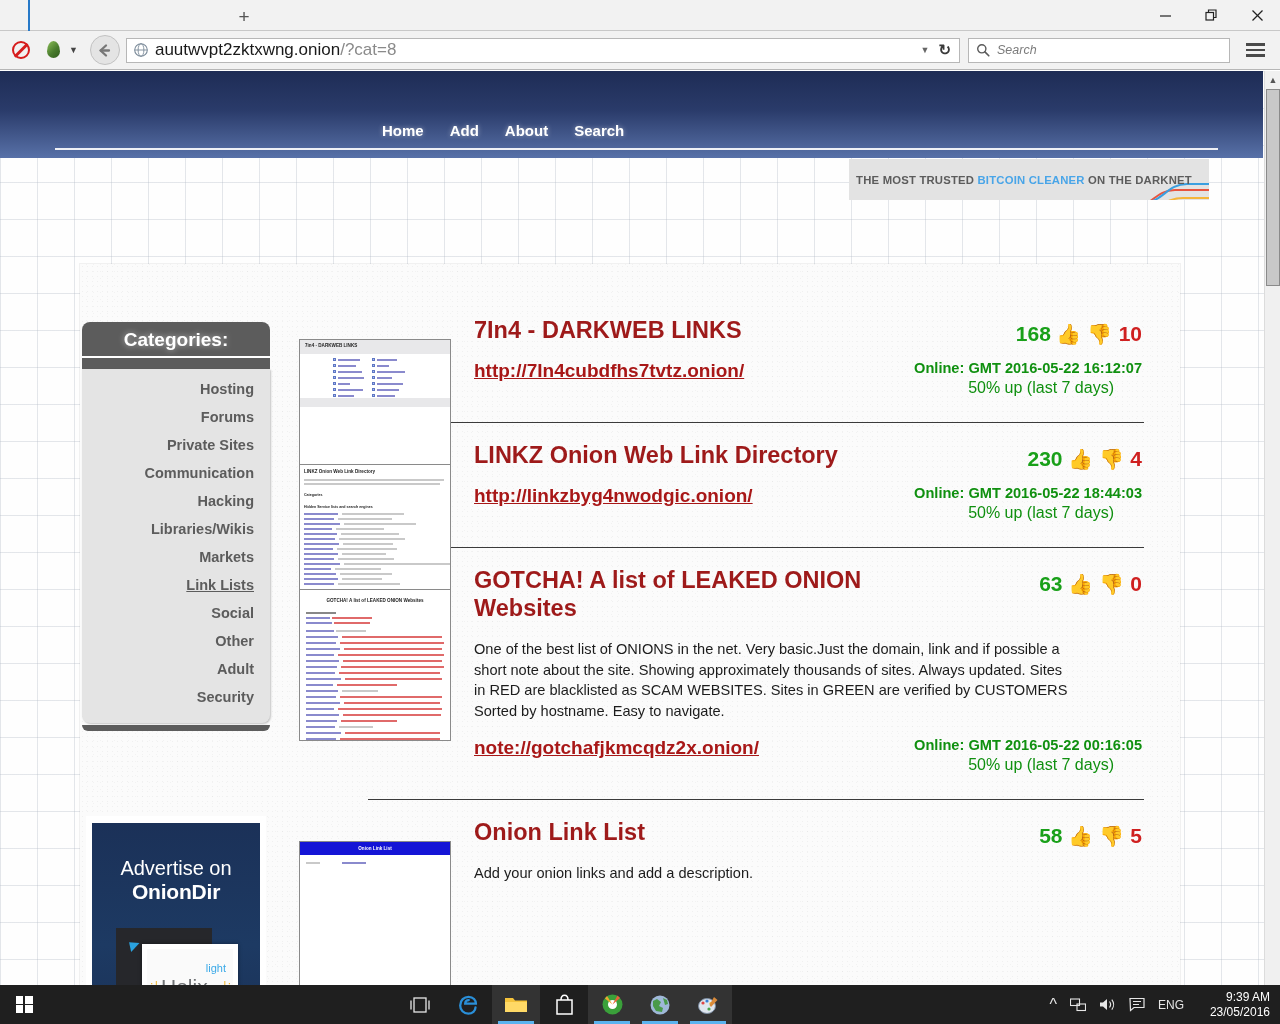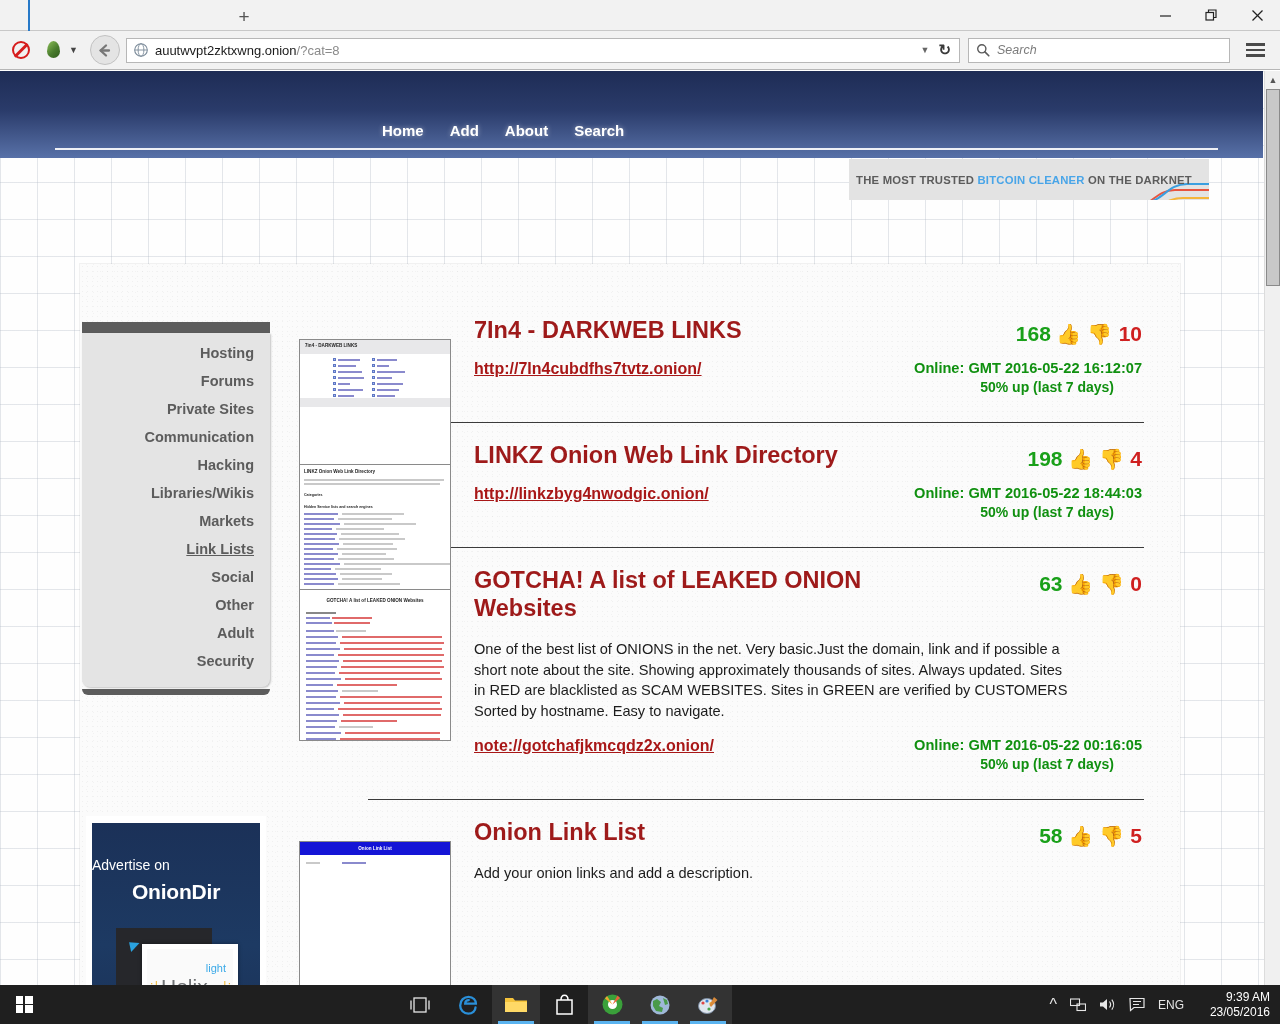--- a/index.html
+++ b/index.html
@@ -95,21 +95,21 @@
     width: 30px; height: 30px; margin-left: 12px; border-radius: 50%;
     background: #e4e4e4; border: 1px solid #c2c2c2;
     display: flex; align-items: center; justify-content: center; flex: none;
   }
   .urlbar {
     flex: 1; height: 25px; margin: 0 8px 0 6px;
     background: #fff; border: 1px solid #b7b7b7;
     display: flex; align-items: center; padding: 0 6px;
   }
   .globe-icon { width: 16px; height: 16px; margin-right: 6px; flex: none; }
-  .urltext { font-size: 13px; color: #1a1a1a; white-space: nowrap; }
+  .urltext { font-size: 17px; color: #1a1a1a; white-space: nowrap; }
   .urltext .dim { color: #8a8a8a; }
   .urlbar-right { margin-left: auto; display: flex; align-items: center; gap: 9px; padding-right: 2px;}
   .dropcaret { color: #666; font-size: 9px; }
   .reload { color: #3a3a3a; font-size: 15px; font-weight: 600; }
   .searchbar {
     width: 262px; height: 25px; margin-right: 8px;
     background: #fff; border: 1px solid #b7b7b7;
     display: flex; align-items: center; padding: 0 7px; flex: none;
   }
   .search-ph { font-size: 12.5px; color: #7b7b7b; font-style: italic; margin-left: 7px; }
@@ -213,22 +213,22 @@
   .ad-side {
     position: absolute; left: 6px; top: 552px; width: 180px; height: 236px;
     background: #fff; padding: 7px 6px;
   }
   .ad-side-inner {
     width: 100%; height: 100%;
     background: linear-gradient(to bottom, #1b3158 0%, #1d3a63 55%, #1a3156 100%);
     position: relative; overflow: hidden;
   }
   .ad-side-l1 {
-    position: absolute; top: 34px; width: 100%; 
-    font-size: 14px; color: #fff;
+    position: absolute; top: 34px; width: 100%; text-align: center;
+    font-size: 20px; color: #fff;
   }
   .ad-side-l2 {
     position: absolute; top: 57px; width: 100%; text-align: center;
     font-size: 21px; font-weight: bold; color: #fff; letter-spacing: -.2px;
   }
   .ad-card-dark {
     position: absolute; left: 24px; top: 105px; width: 96px; height: 120px;
     background: #26272b;
   }
   .ad-bird {
@@ -274,27 +274,27 @@
   .votes .down { color: #cf2020; }
   .thumbup, .thumbdown { font-size: 20px; line-height: 20px; }
   .thumbup { color: #43c943; }
   .thumbdown { color: #c62828; }
   .l-desc {
     font-size: 14.6px; color: #1c1c1c; line-height: 20.5px; margin-top: 17px;
     max-width: 600px;
   }
   .l-foot { margin-top: 16px; position: relative; height: 34px; }
   .l-url {
-    font-size: 16px; font-weight: bold; color: #a81717; text-decoration: underline; margin-top: 40px;
+    font-size: 19px; font-weight: bold; color: #a81717; text-decoration: underline; margin-top: 40px;
   }
   .l-online {
     position: absolute; right: 2px; top: 0; text-align: right;
   }
   .l-online .line1 { font-size: 14.6px; font-weight: bold; color: #109010; }
-  .l-online .line2 { font-size: 14px; font-weight: bold; color: #109010; margin-top: 3px; margin-right: 28px;}
+  .l-online .line2 { font-size: 16px; font-weight: normal; color: #109010; margin-top: 3px; margin-right: 28px;}
 
   
   .mini { position: absolute; inset: 0; background: #fff; font-size: 3px; }
   .mini-bar-gray { position: absolute; left: 0; right: 0; background: #e8e8ea; }
   .mini-title {
     position: absolute; font-weight: bold; color: #222; font-size: 4.6px;
     white-space: nowrap;
   }
   .mini-row { position: absolute; height: 2px; background: #8a8acd; }
   .mini-row.red { background: #e06a6a; }
@@ -423,20 +423,21 @@
         <path d="M2,48 C22,48 26,30 46,30 L86,30" fill="none" stroke="#e8543f" stroke-width="2"></path>
         <path d="M10,52 C30,52 34,38 54,38 L86,38" fill="none" stroke="#f5b53a" stroke-width="2"></path>
         <path d="M16,42 C34,42 38,24 58,24 L86,24" fill="none" stroke="#3a9fe0" stroke-width="2"></path>
         <path d="M24,52 C40,52 44,44 60,44 L86,44" fill="none" stroke="#43a047" stroke-width="2"></path>
       </svg>
     </div>
 
     <div class="content-panel">
 
       <div class="cat-box">
+        <div class="cat-head">Categories:</div>
         <div class="cat-head-strip"></div>
         <div class="cat-list">
           <a href="#">Hosting</a>
           <a href="#">Forums</a>
           <a href="#">Private Sites</a>
           <a href="#">Communication</a>
           <a href="#">Hacking</a>
           <a href="#">Libraries/Wikis</a>
           <a href="#">Markets</a>
           <a href="#" class="active">Link Lists</a>
@@ -572,21 +573,21 @@
                 <div class="mini-row gray" style="left:39px;top:139px;width:76px;"></div>
               <div class="mini-row" style="left:4px;top:144px;width:35px;"></div>
                 <div class="mini-row gray" style="left:43px;top:144px;width:84px;"></div>
               <div class="mini-row" style="left:4px;top:149px;width:29px;"></div>
                 <div class="mini-row gray" style="left:37px;top:149px;width:66px;"></div>
             </div>
           </div>
           <div class="listing-body">
             <div class="l-title">LINKZ Onion Web Link Directory</div>
             <div class="votes">
-              <span class="up">198</span>
+              <span class="up">230</span>
               <span class="thumbup">👍</span>
               <span class="thumbdown">👎</span>
               <span class="down">4</span>
             </div>
             <div class="l-foot">
               <a href="#" class="l-url">http://linkzbyg4nwodgic.onion/</a>
               <div class="l-online">
                 <div class="line1">Online: GMT 2016-05-22 18:44:03</div>
                 <div class="line2">50% up (last 7 days)</div>
               </div>

